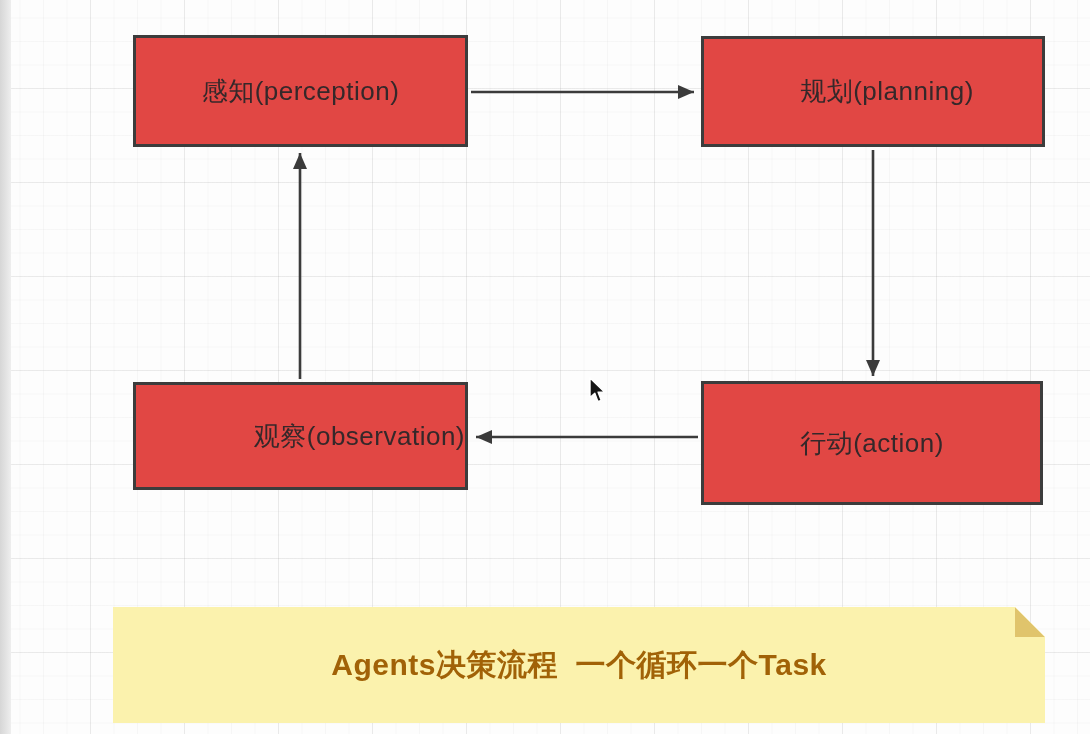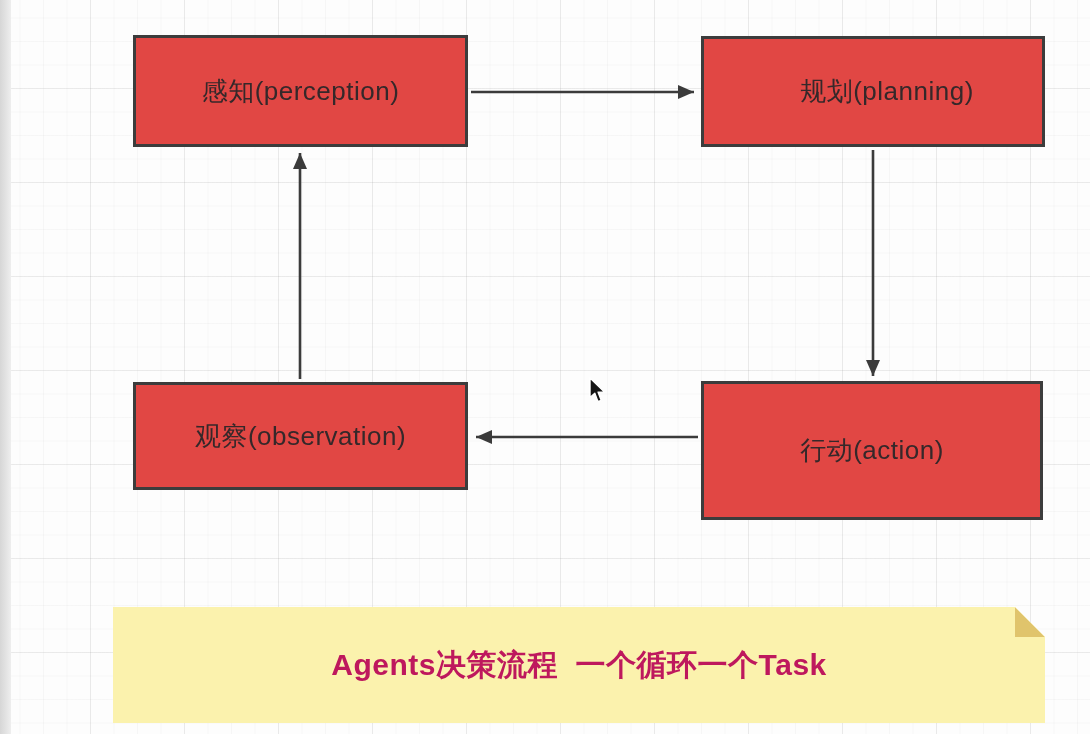--- a/index.html
+++ b/index.html
@@ -39,22 +39,22 @@
     display: flex;
     align-items: center;
     justify-content: center;
     font-size: 26px;
     font-weight: 500;
     color: #35282a;
     letter-spacing: 0.5px;
   }
   .node-perception  { left: 133px; top: 35px;  width: 335px; height: 112px; }
   .node-planning    { left: 701px; top: 36px;  width: 344px; height: 111px; padding-left: 28px; }
-  .node-observation { left: 133px; top: 382px; width: 335px; height: 108px; }
-  .node-action      { left: 701px; top: 381px; width: 342px; height: 139px; text-align: right; }
+  .node-observation { left: 133px; top: 382px; width: 335px; height: 108px; justify-content: flex-end; }
+  .node-action      { left: 701px; top: 381px; width: 342px; height: 124px; text-align: right; }
 
   .edges-layer {
     position: absolute;
     left: 0; top: 0;
     width: 1090px; height: 734px;
     pointer-events: none;
   }
 
   
   .sticky-note {
@@ -70,21 +70,21 @@
   .sticky-note .fold {
     position: absolute;
     right: 0; top: 0;
     width: 30px; height: 30px;
     background: #e0c46c;
     clip-path: polygon(0 0, 100% 100%, 0 100%);
   }
   .note-text {
     font-size: 30px;
     font-weight: 600;
-    color: #be185d;
+    color: #a16207;
     white-space: pre;
     letter-spacing: 0.5px;
   }
 
   .cursor {
     position: absolute;
     left: 588px; top: 377px;
     width: 18px; height: 27px;
     pointer-events: none;
   }

